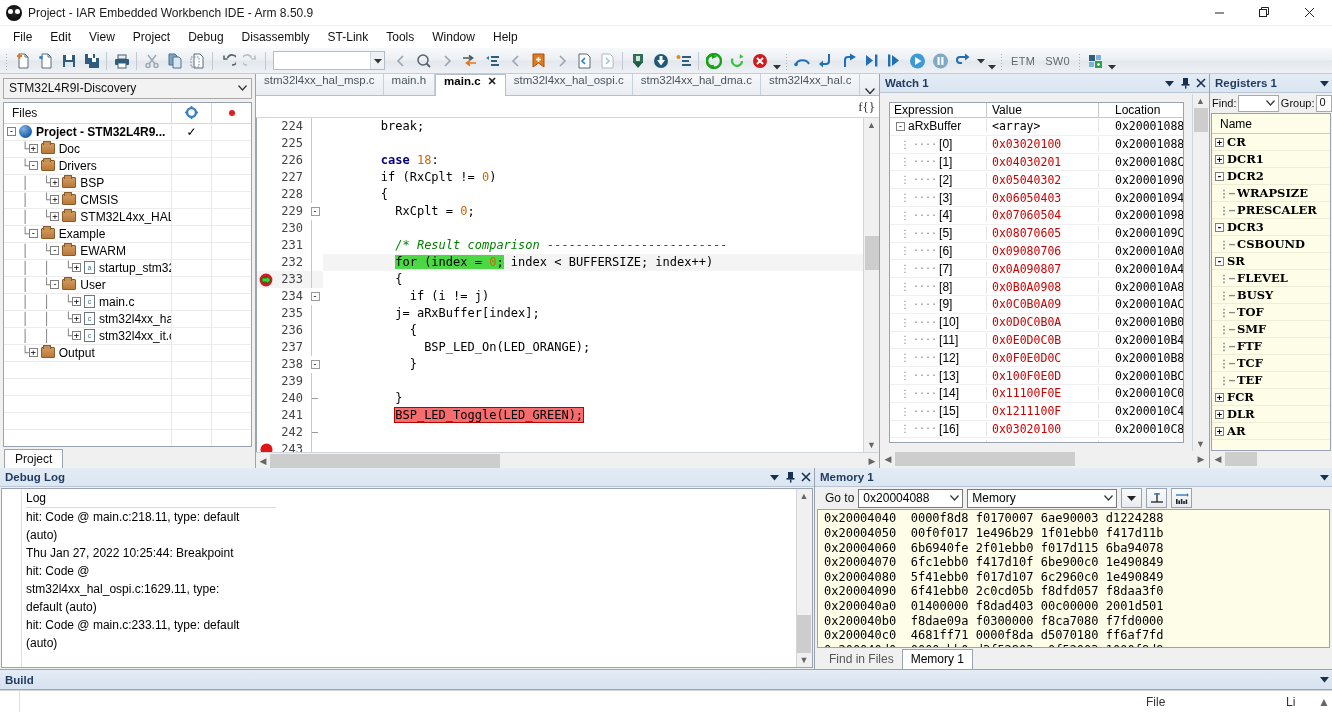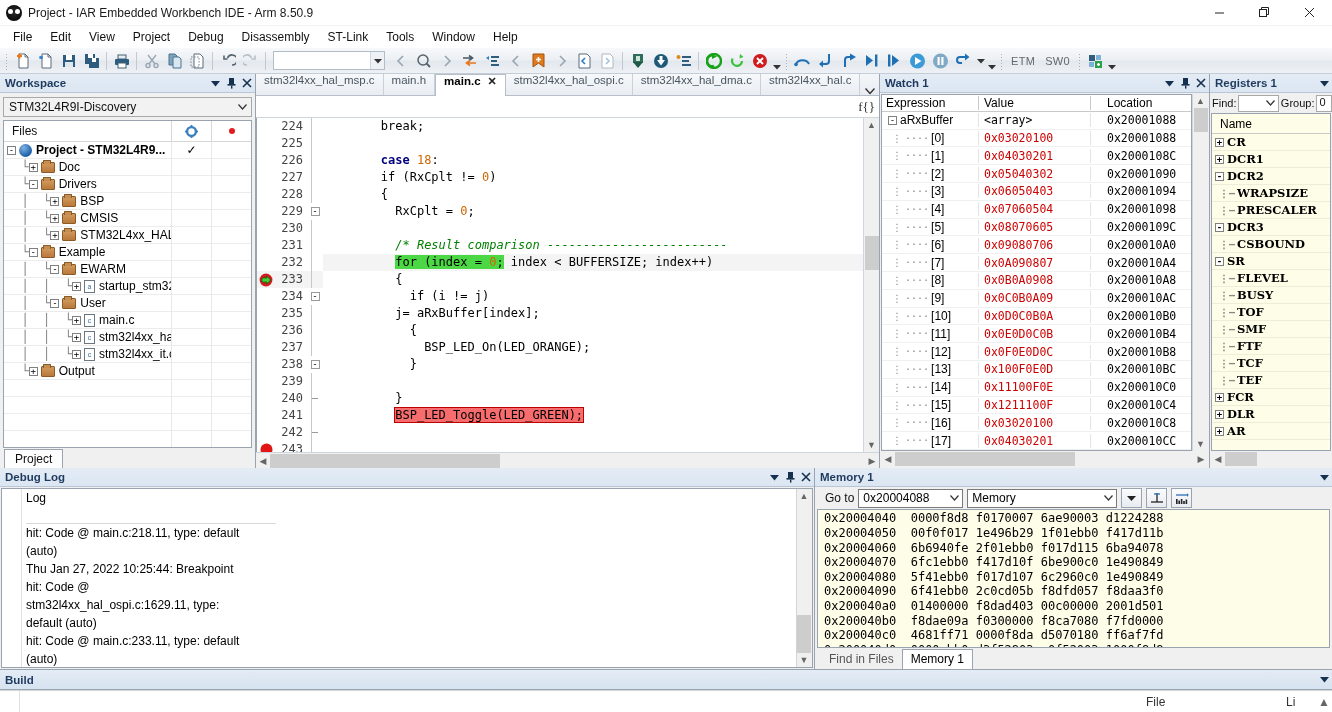--- a/index.html
+++ b/index.html
@@ -175,21 +175,21 @@
     font-size: 11.5px; font-weight: bold; color: #000; }
   .reg-row.hdr { font-family: "Liberation Sans", sans-serif; font-weight: normal; font-size: 12px; color:#000; height: 20px; border-bottom: 1px solid #c9c9c9; background:#fdfde8;}
   .reg-dots { color: #888; font-family: "DejaVu Sans Mono", monospace; font-size: 10px; }
 
   
   .lower { flex: 1 1 auto; display: flex; min-height: 0; }
   .dbglog { flex: 1 1 auto; display: flex; flex-direction: column; min-width: 0; border-right: 1px solid #9aa4b0; background:#f0f0f0;}
   .dbg-body { flex: 1 1 auto; background: #fff; border: 1px solid #9aa4b0; margin: 1px; display: flex; overflow: hidden; }
   .dbg-col-left { width: 20px; flex: 0 0 20px; border-right: 1px solid #e0e0e0; }
   .dbg-text { flex: 1 1 auto; padding: 0 4px; font-size: 12px; color: #000; line-height: 18px; }
-  .dbg-text .hdr { border-bottom: 1px solid #d9d9d9; padding-bottom: 16px; }
+  .dbg-text .hdr { border-bottom: 1px solid #d9d9d9; padding-bottom: 0px; }
   .dbg-vscroll { width: 16px; flex: 0 0 16px; background: #f0f0f0; border-left: 1px solid #d4d4d4; display:flex; flex-direction:column;}
 
   .memp { width: 517px; flex: 0 0 517px; display: flex; flex-direction: column; background: #f0f0f0; }
   .mem-toolbar { height: 24px; display: flex; align-items: center; gap: 4px; padding-left: 10px; }
   .mem-label { font-size: 12px; color: #111; }
   .mem-input { width: 105px; height: 19px; background: #fff; border: 1px solid #7a7a7a; display: flex; align-items: center;
     font-size: 12px; color: #000; padding-left: 4px; }
   .mem-input .v { flex: 1 1 auto; }
   .mem-input .a { width: 16px; display: flex; align-items: center; justify-content: center; }
   .mem-sel { width: 150px; height: 19px; background: #fff; border: 1px solid #7a7a7a; display: flex; align-items: center;
@@ -521,40 +521,20 @@
           <polygon points="0,1 8,1 4,5.5" fill="#333"></polygon>
         </svg>
     </div>
   </div>
 
   <div class="main-area">
 
     <div class="upper">
 
       <div class="ws">
-        <div class="panel-title">
-          <span class="lbl">Workspace</span>
-          <span class="ptbtn">
-            <svg width="9" height="7" viewBox="0 0 9 7">
-                <polygon points="0,1 9,1 4.5,6.5" fill="#16314f"></polygon>
-              </svg>
-          </span>
-          <span class="ptbtn">
-            <svg width="11" height="12" viewBox="0 0 11 12">
-                <rect x="3" y="1" width="5" height="6" fill="#16314f"></rect>
-                <rect x="1.5" y="7" width="8" height="1.6" fill="#16314f"></rect>
-                <rect x="5" y="8.6" width="1.4" height="3" fill="#16314f"></rect>
-              </svg>
-          </span>
-          <span class="ptbtn">
-            <svg width="10" height="10" viewBox="0 0 10 10">
-                <path d="M1 1l8 8M9 1l-8 8" stroke="#16314f" stroke-width="1.6"></path>
-              </svg>
-          </span>
-        </div>
 
         <div class="ws-combo">
           <span class="cv">STM32L4R9I-Discovery</span>
           <span class="ca">
             <svg width="9" height="6" viewBox="0 0 9 6">
                 <polyline points="0.5,0.5 4.5,5 8.5,0.5" fill="none" stroke="#333" stroke-width="1.2"></polyline>
               </svg>
           </span>
         </div>
 
@@ -909,21 +889,21 @@
               </svg>
           </span>
           <span class="ptbtn">
             <svg width="10" height="10" viewBox="0 0 10 10">
                 <path d="M1 1l8 8M9 1l-8 8" stroke="#16314f" stroke-width="1.6"></path>
               </svg>
           </span>
         </div>
 
         <div style="flex:1 1 auto;display:flex;min-height:0;margin:1px 1px 0 1px;">
-          <div class="wgrid" style="margin:0;flex:1 1 auto;min-width:0;">
+          <div class="wgrid" style="margin:8px;flex:1 1 auto;min-width:0;">
             <div class="wrow hdr">
               <div class="wc-exp">Expression</div>
               <div class="wc-val">Value</div>
               <div class="wc-loc">Location</div>
             </div>
             <div id="watch-rows">
                 <div class="wrow">
                   <div class="wc-exp">
                     <span class="expander" style="margin-left: 2px;">-</span>
                     <span>aRxBuffer</span>

